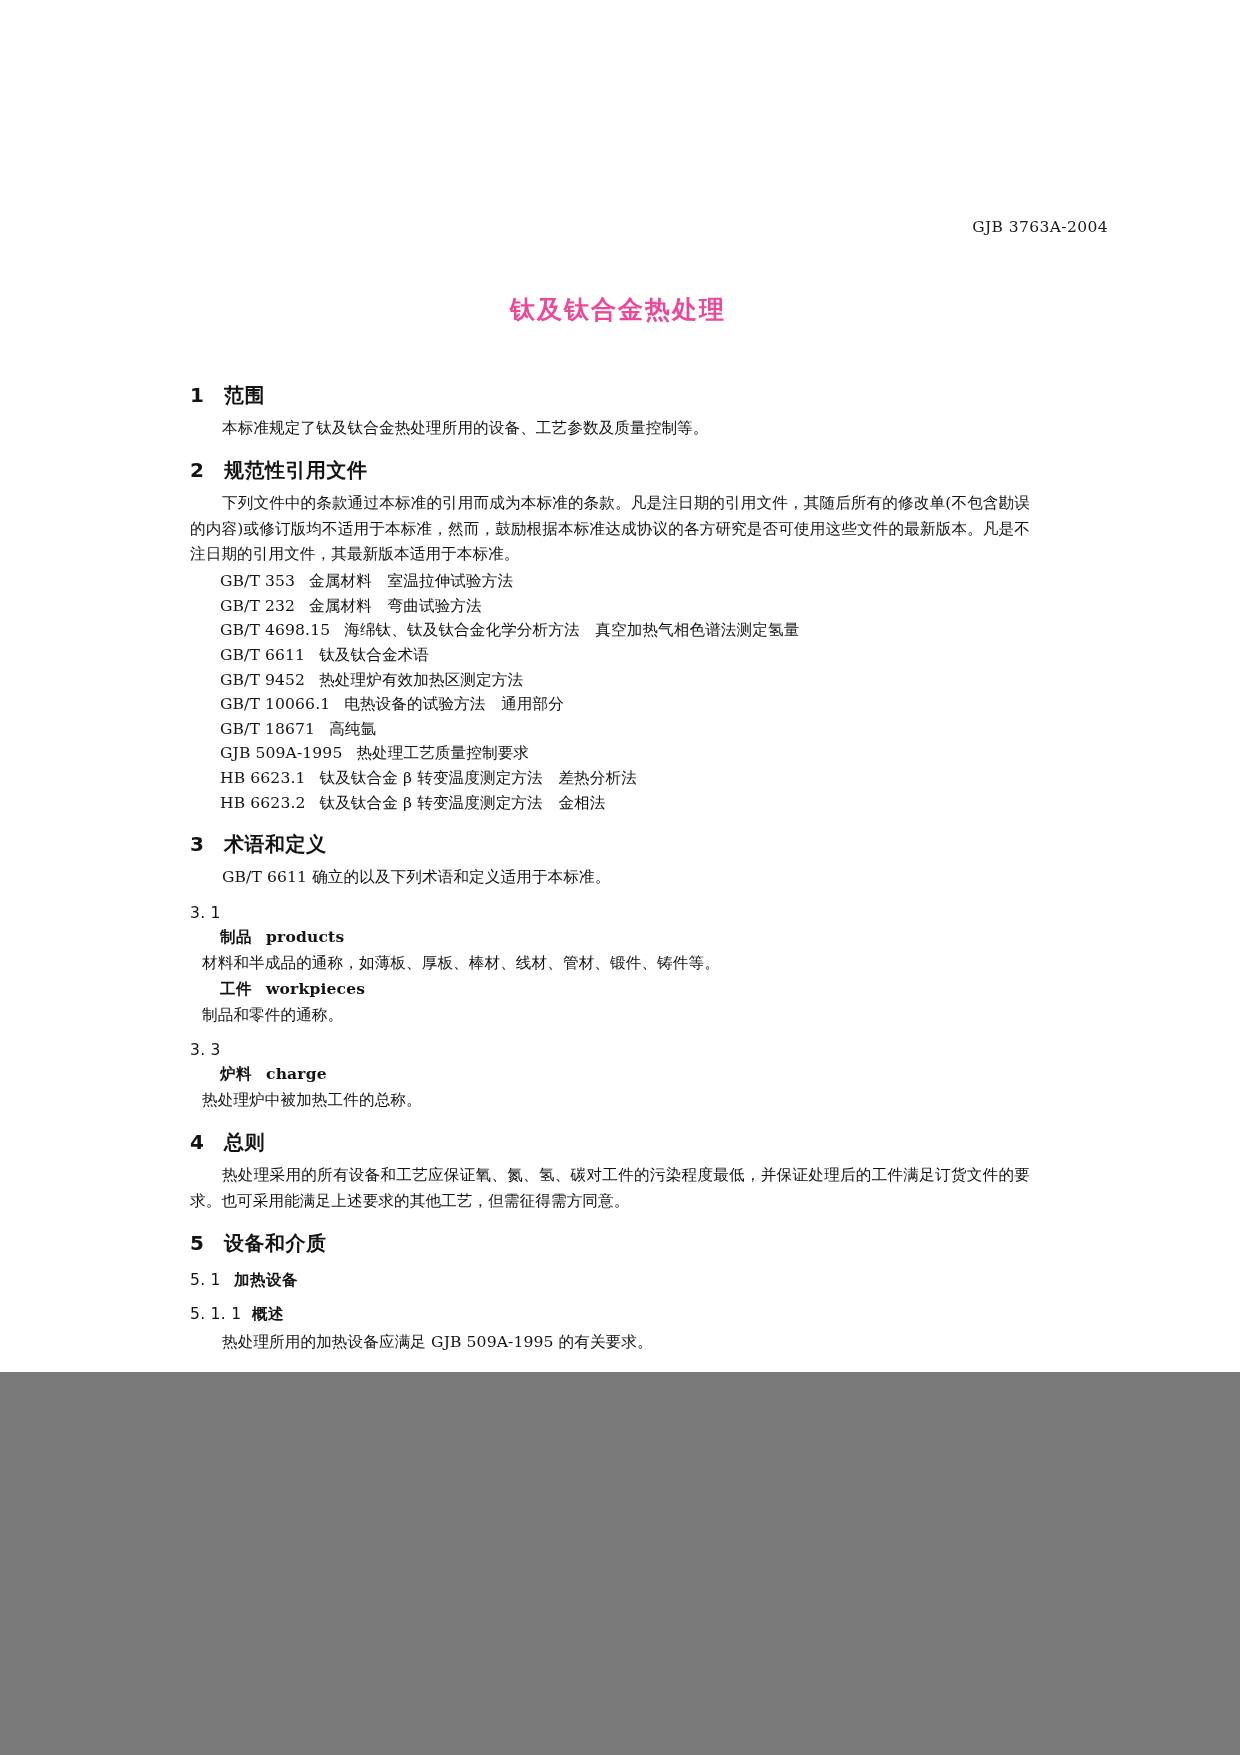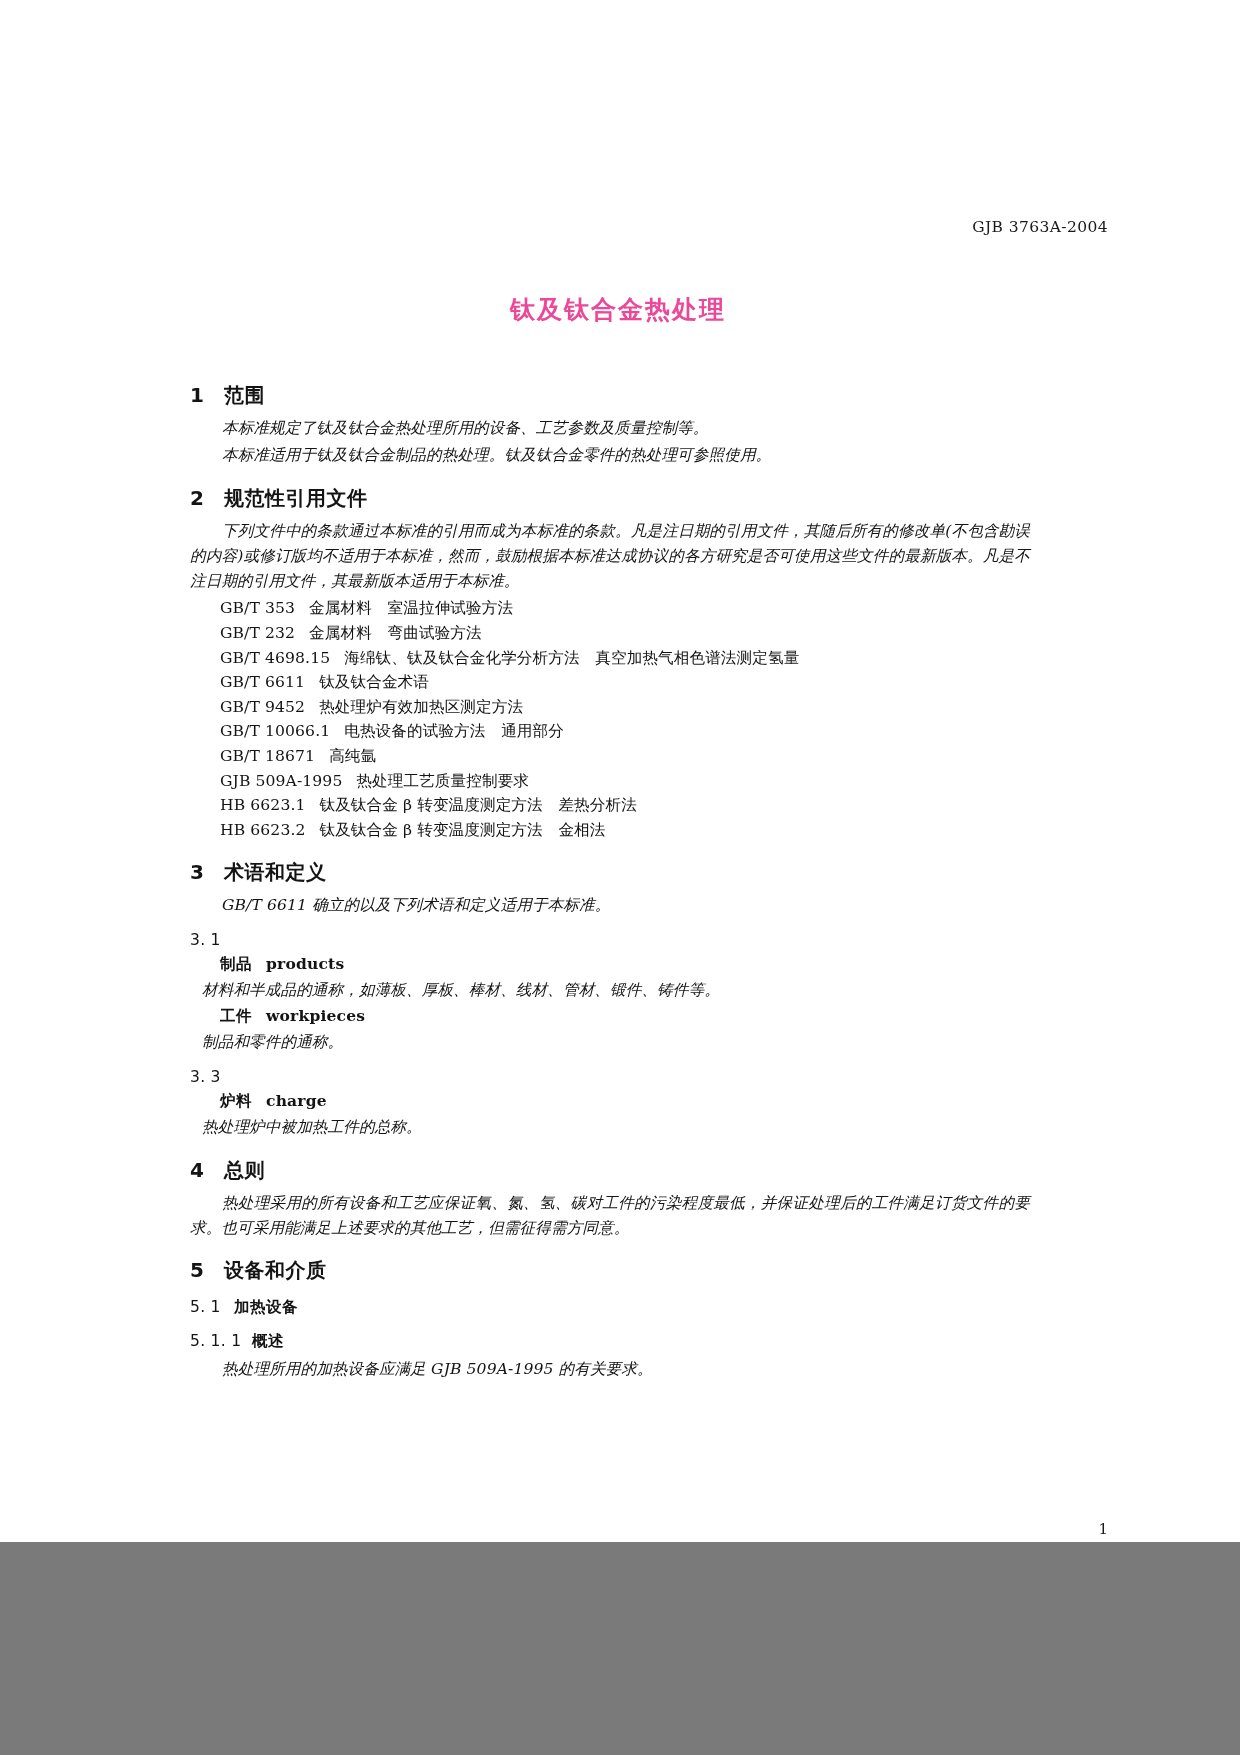--- a/index.html
+++ b/index.html
@@ -8,21 +8,21 @@
     background: #7a7a7a;
   }
   body {
     width: 1240px;
     height: 1755px;
     font-family: "DejaVu Sans", "Liberation Sans", sans-serif;
   }
   .page {
     position: relative;
     width: 1240px;
-    height: 1542px;
+    height: 1372px;
     background: #ffffff;
     box-sizing: border-box;
     overflow: hidden;
   }
   .page-inner {
     position: absolute;
     left: 118px;
     top: 108px;
     width: 1000px;
     height: 1540px;
@@ -93,21 +93,20 @@
     margin-left: 14px;
     letter-spacing: 0.2px;
   }
   p.body {
     font-family: "DejaVu Serif", "Liberation Serif", serif;
     font-size: 15.6px;
     line-height: 1.62;
     margin: 0 0 2px 0;
     text-align: justify;
     letter-spacing: 0.1px;
-    font-style: italic;
   }
   p.indent {
     text-indent: 32px;
   }
   p.hang {
     margin-left: 12px;
   }
   .ref-item {
     font-family: "DejaVu Serif", "Liberation Serif", serif;
     font-size: 15.6px;
@@ -138,21 +137,20 @@
     <div class="std-code">GJB 3763A-2004</div>
 
     <div class="doc-title">钛及钛合金热处理</div>
 
     <div class="content">
 
       <div class="h-sec">
         <span class="num">1</span><span>范围</span>
       </div>
       <p class="body indent">本标准规定了钛及钛合金热处理所用的设备、工艺参数及质量控制等。</p>
-      <p class="body indent">本标准适用于钛及钛合金制品的热处理。钛及钛合金零件的热处理可参照使用。</p>
 
       <div class="h-sec">
         <span class="num">2</span><span>规范性引用文件</span>
       </div>
       <p class="body indent">下列文件中的条款通过本标准的引用而成为本标准的条款。凡是注日期的引用文件，其随后所有的修改单(不包含勘误的内容)或修订版均不适用于本标准，然而，鼓励根据本标准达成协议的各方研究是否可使用这些文件的最新版本。凡是不注日期的引用文件，其最新版本适用于本标准。</p>
 
       <div class="ref-item">
         <span>GB/T 353</span><span class="gap"></span><span>金属材料　室温拉伸试验方法</span>
       </div>
       <div class="ref-item">

